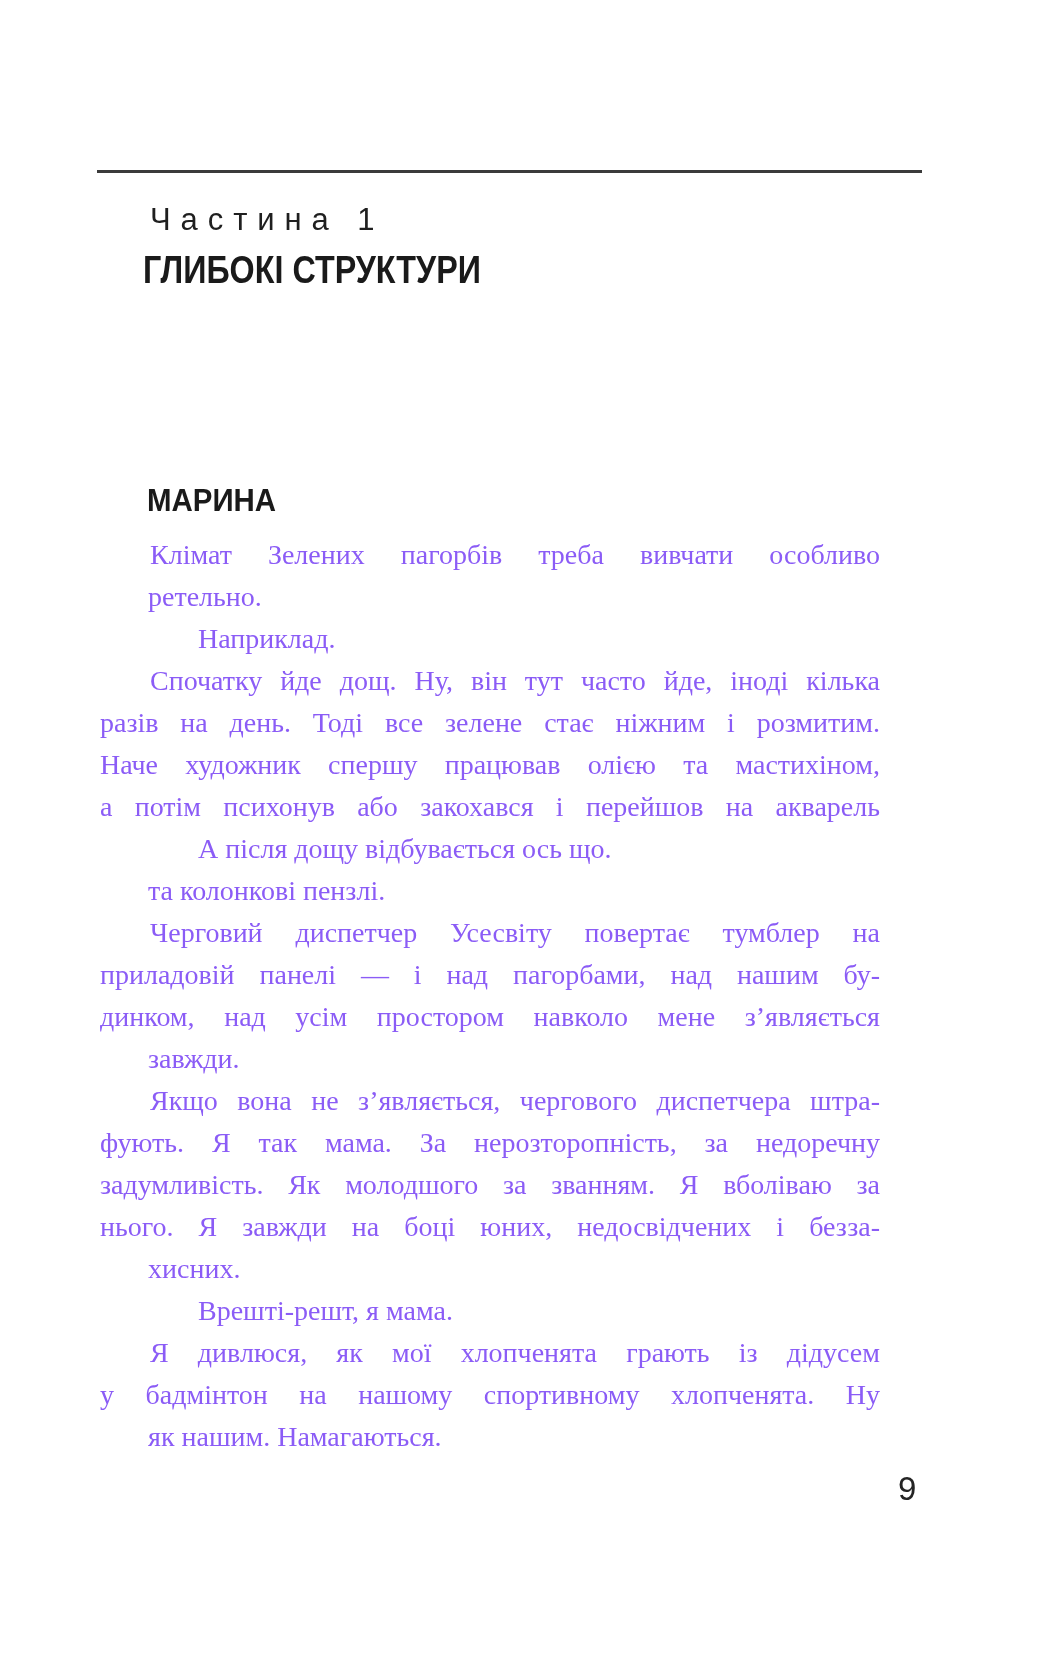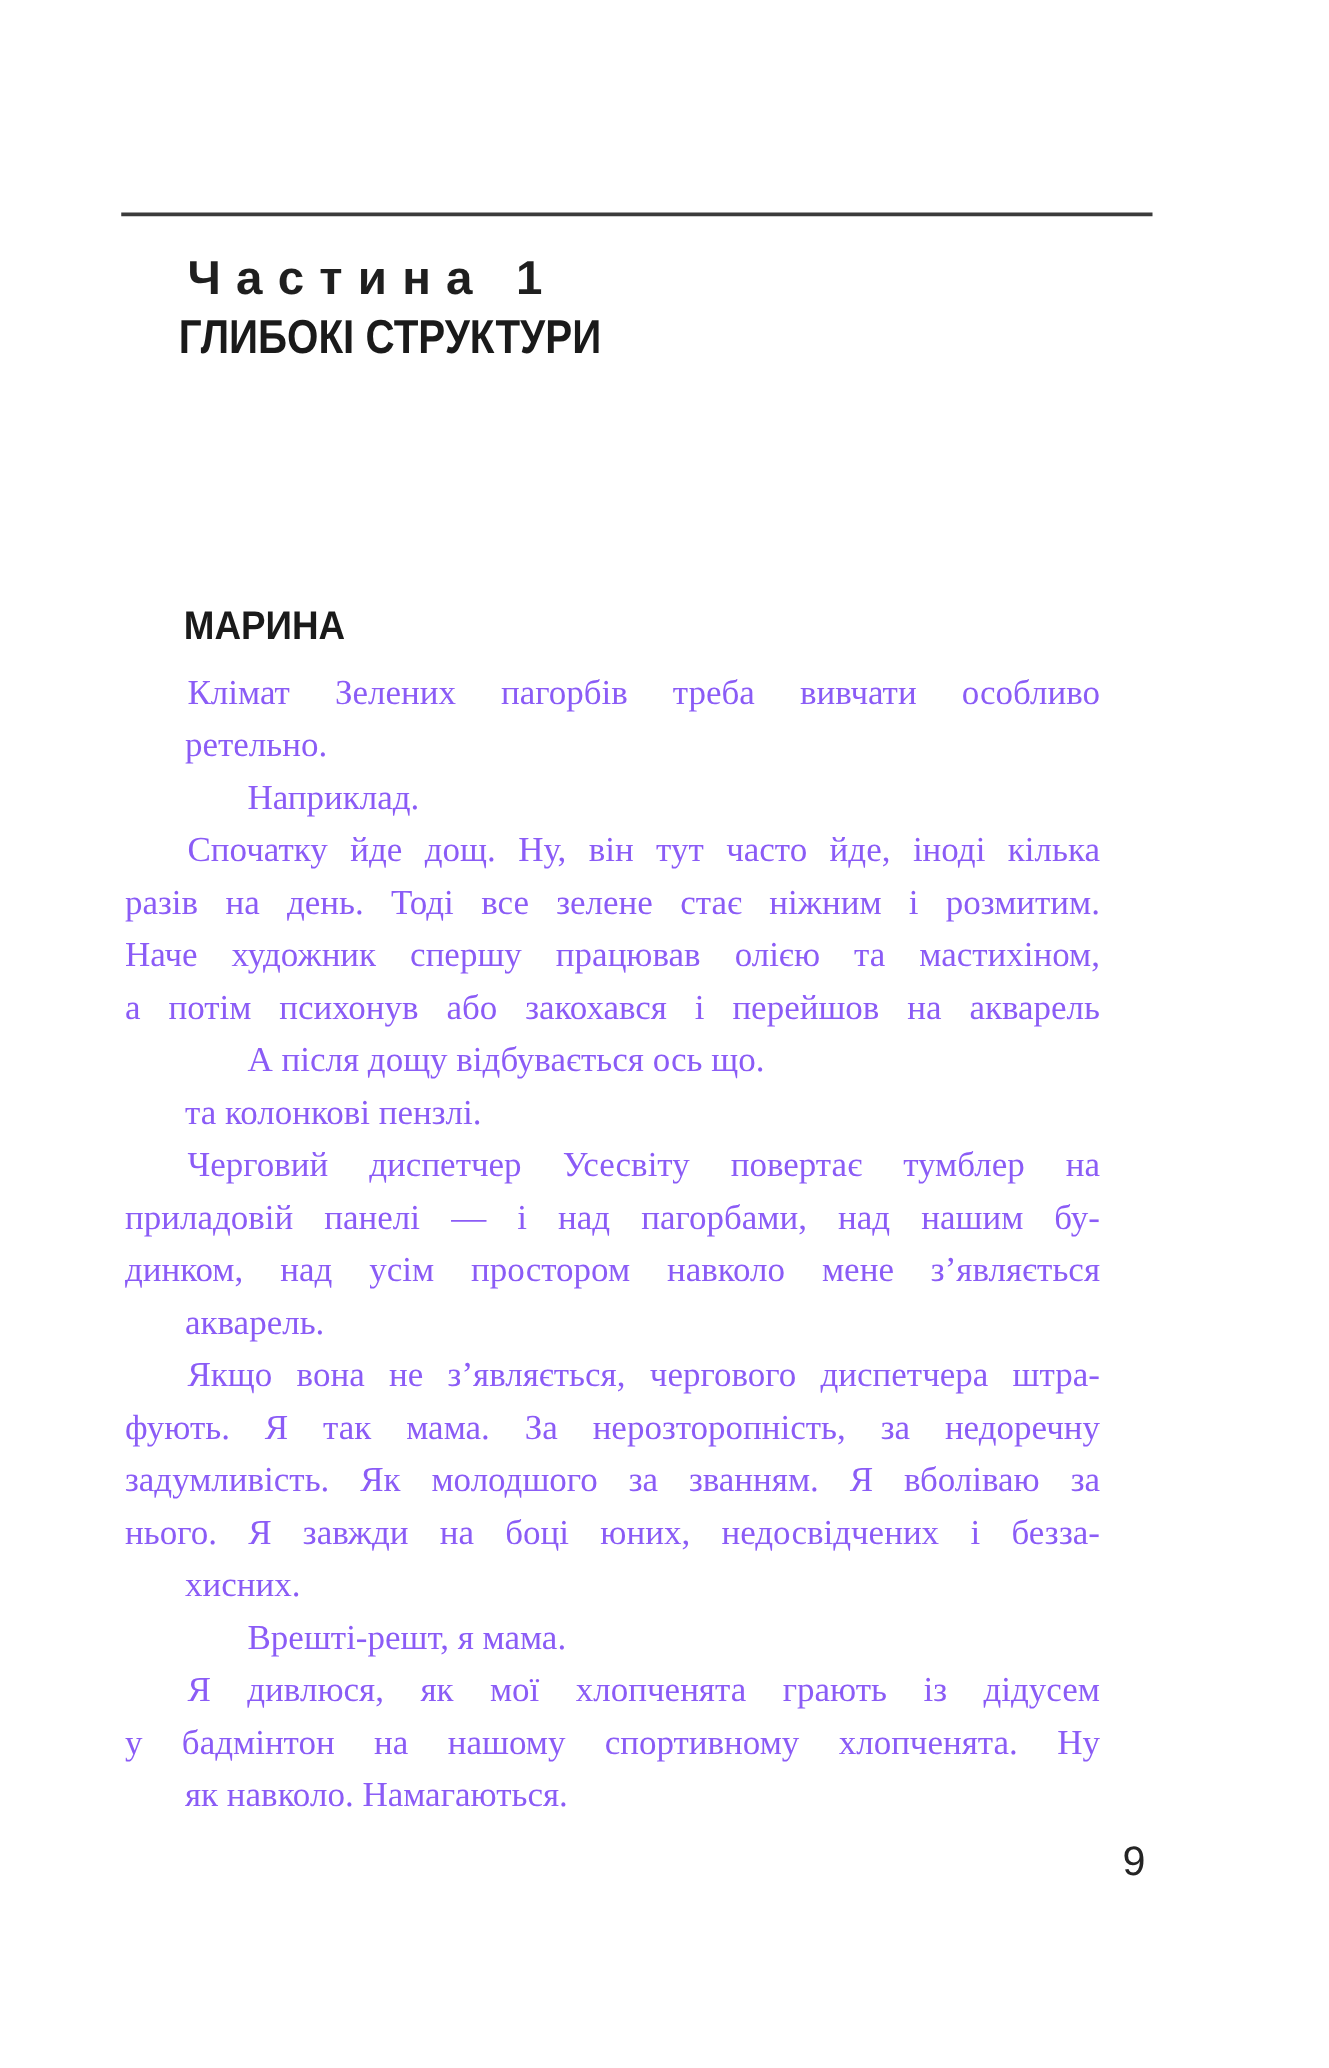--- a/index.html
+++ b/index.html
@@ -21,22 +21,22 @@
     top: 170px;
     width: 825px;
     height: 3px;
     background: #3b3b3b;
   }
   .part-label {
     position: absolute;
     left: 150px;
     top: 202px;
     font-family: "Liberation Sans", sans-serif;
-    font-size: 38px;
-    font-weight: 700;
+    font-size: 31px;
+    font-weight: 400;
     letter-spacing: 0.32em;
     color: #1f1f1f;
     white-space: nowrap;
   }
   .part-title {
     position: absolute;
     left: 143px;
     top: 249px;
     font-family: "Liberation Sans", sans-serif;
     font-size: 38px;
@@ -106,25 +106,25 @@
       <div class="line first last">Наприклад.</div>
       <div class="line first">Спочатку йде дощ. Ну, він тут часто йде, іноді кілька</div>
       <div class="line">разів на день. Тоді все зелене стає ніжним і розмитим.</div>
       <div class="line">Наче художник спершу працював олією та мастихіном,</div>
       <div class="line">а потім психонув або закохався і перейшов на акварель</div>
       <div class="line first last">А після дощу відбувається ось що.</div>
       <div class="line last">та колонкові пензлі.</div>
       <div class="line first">Черговий диспетчер Усесвіту повертає тумблер на</div>
       <div class="line">приладовій панелі — і над пагорбами, над нашим бу-</div>
       <div class="line">динком, над усім простором навколо мене з’являється</div>
-      <div class="line last">акварель.</div>
+      <div class="line last">завжди.</div>
       <div class="line first">Якщо вона не з’являється, чергового диспетчера штра-</div>
       <div class="line">фують. Я так мама. За нерозторопність, за недоречну</div>
       <div class="line">задумливість. Як молодшого за званням. Я вболіваю за</div>
       <div class="line">нього. Я завжди на боці юних, недосвідчених і безза-</div>
       <div class="line last">хисних.</div>
       <div class="line first last">Врешті-решт, я мама.</div>
       <div class="line first">Я дивлюся, як мої хлопченята грають із дідусем</div>
       <div class="line">у бадмінтон на нашому спортивному хлопченята. Ну</div>
-      <div class="line last">як навколо. Намагаються.</div>
+      <div class="line last">як нашим. Намагаються.</div>
     </div>
   <div class="page-number">9</div>
 </div>
 
 </body></html>

